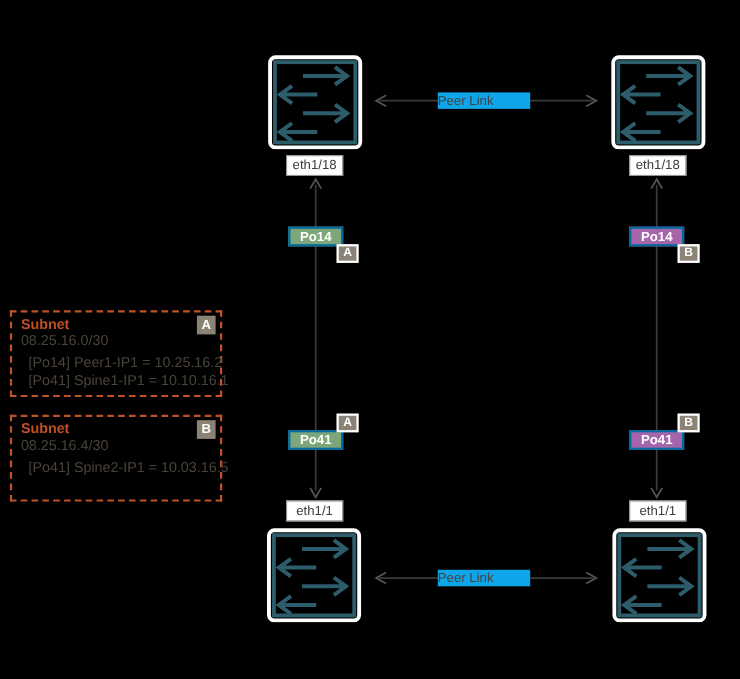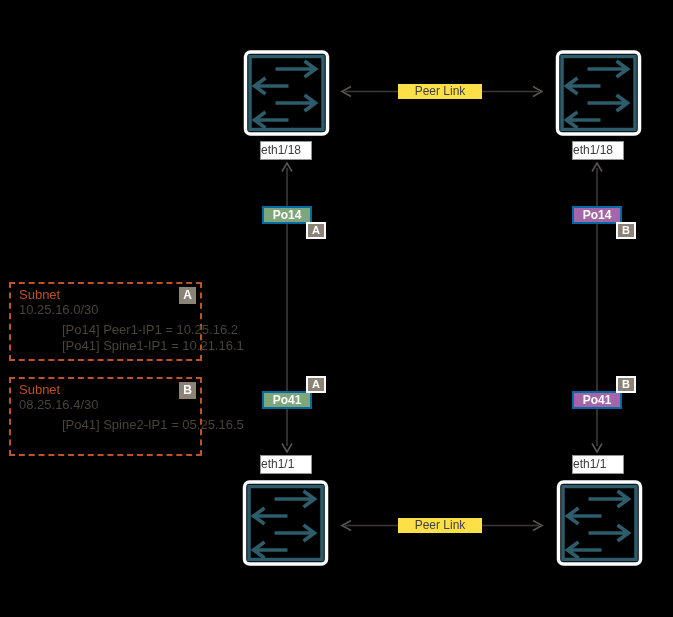--- a/index.html
+++ b/index.html
@@ -4,45 +4,45 @@
 <style>
   html,body{margin:0;padding:0;background:#000;}
   #canvas{
     position:relative;width:673px;height:617px;background:#000;overflow:hidden;
     font-family:"Liberation Sans", sans-serif;
   }
   #connector-layer{position:absolute;left:0;top:0;z-index:1;}
   .switch{position:absolute;width:87px;height:86px;z-index:2;}
   .lbl{
     position:absolute;z-index:3;background:#ffffff;border:1px solid #939393;
-    color:#3c3c3c;font-size:12px;text-align:left;line-height:17px;height:17px;
+    color:#3c3c3c;font-size:12px;text-align:center;line-height:17px;height:17px;
     box-sizing:content-box;
   }
   .peerlink{
-    position:absolute;z-index:3;background:#fde047;border:none;color:#424242;
-    font-size:12px;text-align:center;width:84px;height:15px;line-height:15px;
+    position:absolute;z-index:3;background:#0ea5e9;border:none;color:#424242;
+    font-size:12px;text-align:left;width:84px;height:15px;line-height:15px;
   }
   .po{
     position:absolute;z-index:4;width:46px;height:14px;border:2px solid #0369a1;
     color:#ffffff;font-weight:bold;font-size:12px;text-align:center;line-height:14px;
   }
   .po.green{background:#7da77b;}
   .po.purple{background:#a565ab;}
   .tag{
     position:absolute;z-index:5;width:16px;height:13px;border:2px solid #ffffff;
     background:#8b8376;color:#ffffff;font-weight:bold;font-size:11px;
     text-align:center;line-height:13px;
   }
   .subnet{
     position:absolute;z-index:3;width:193px;height:79px;box-sizing:border-box;
     border:2px dashed #bf5328;background:transparent;padding:3px 8px;
   }
-  .subnet .title{color:#bf4f26;font-weight:normal;font-size:13px;line-height:15px;}
+  .subnet .title{color:#bf4f26;font-weight:bold;font-size:13px;line-height:15px;}
   .subnet .cidr{color:#494339;font-size:13px;line-height:15px;}
-  .subnet .iplines{margin-top:5px;padding-left:7px;margin-left:36px;}
+  .subnet .iplines{margin-top:5px;padding-left:7px;}
   .subnet .ipline{color:#494339;font-size:13px;line-height:16px;white-space:nowrap;}
   .subnet .tag2{
     position:absolute;top:3px;right:4px;width:17px;height:17px;background:#8b8376;
     color:#ffffff;font-weight:bold;font-size:12px;text-align:center;line-height:17px;
   }
 </style>
 </head>
 <body>
 
 <div id="canvas">
@@ -135,29 +135,29 @@
 
   <div class="po purple" style="left:572px;top:206px;">Po14</div>
   <div class="tag" style="left:616px;top:222px;">B</div>
 
   <div class="tag" style="left:616px;top:376px;">B</div>
   <div class="po purple" style="left:572px;top:391px;">Po41</div>
 
   <div class="subnet" style="left:9px;top:282px;">
     <div class="tag2">A</div>
     <div class="title">Subnet</div>
-    <div class="cidr">10.25.16.0/30</div>
+    <div class="cidr">08.25.16.0/30</div>
     <div class="iplines">
       <div class="ipline">[Po14] Peer1-IP1 = 10.25.16.2</div>
-      <div class="ipline">[Po41] Spine1-IP1 = 10.21.16.1</div>
+      <div class="ipline">[Po41] Spine1-IP1 = 10.10.16.1</div>
     </div>
   </div>
 
   <div class="subnet" style="left:9px;top:377px;">
     <div class="tag2">B</div>
     <div class="title">Subnet</div>
     <div class="cidr">08.25.16.4/30</div>
     <div class="iplines">
-      <div class="ipline">[Po41] Spine2-IP1 = 05.25.16.5</div>
+      <div class="ipline">[Po41] Spine2-IP1 = 10.03.16.5</div>
     </div>
   </div>
 
 </div>
 
 </body></html>

